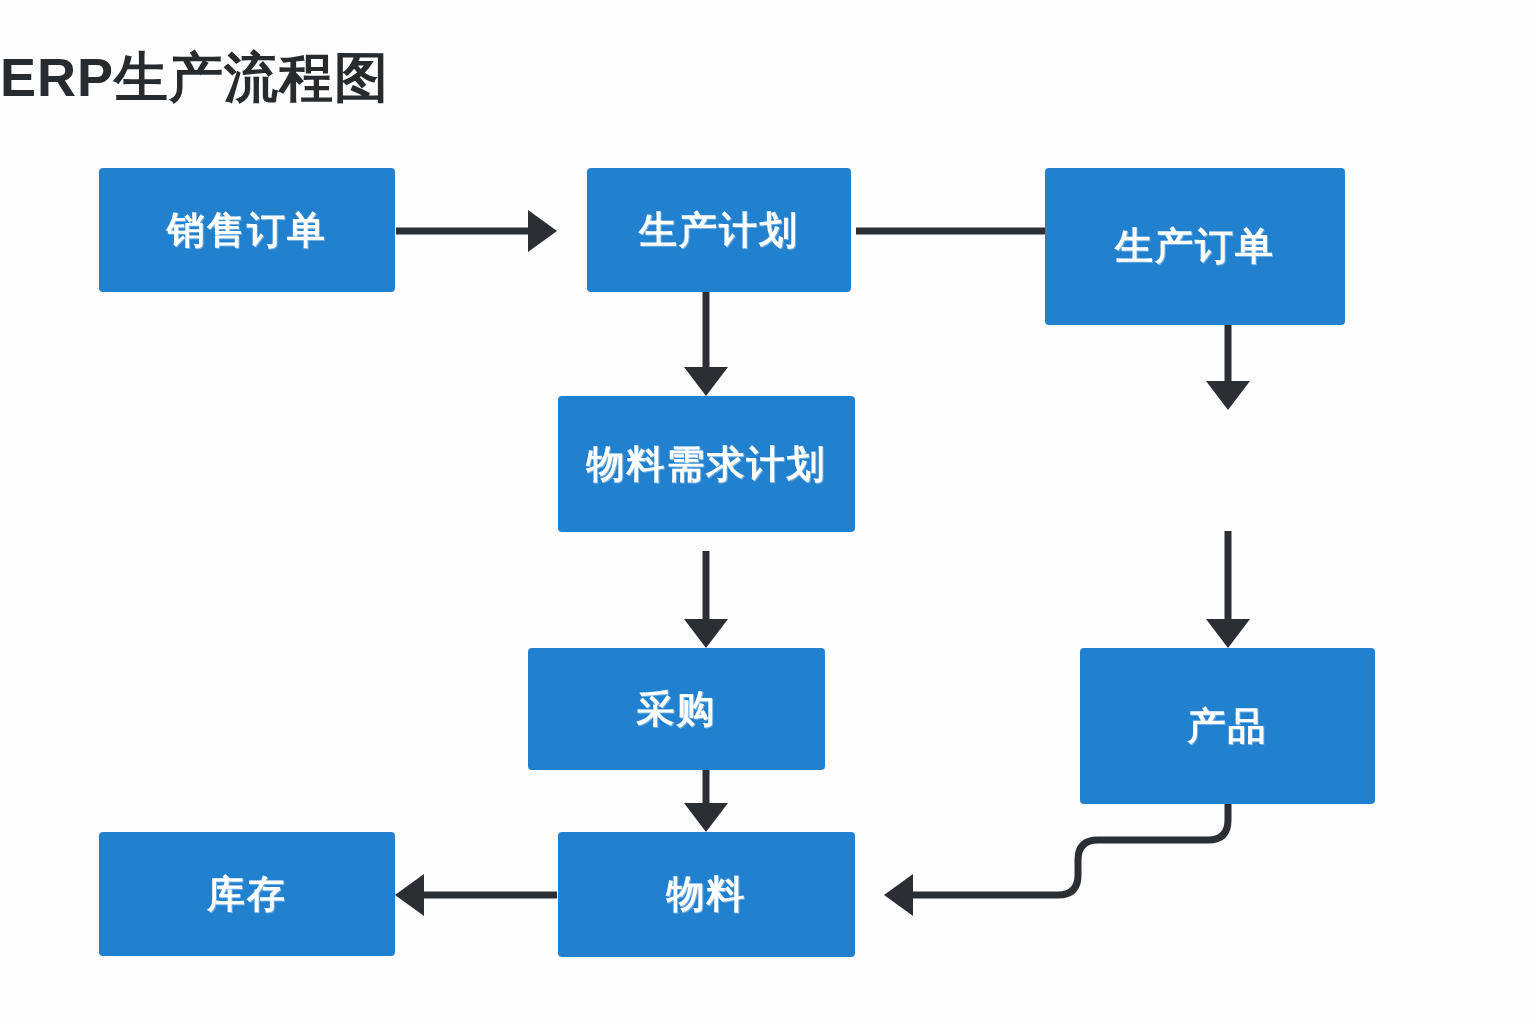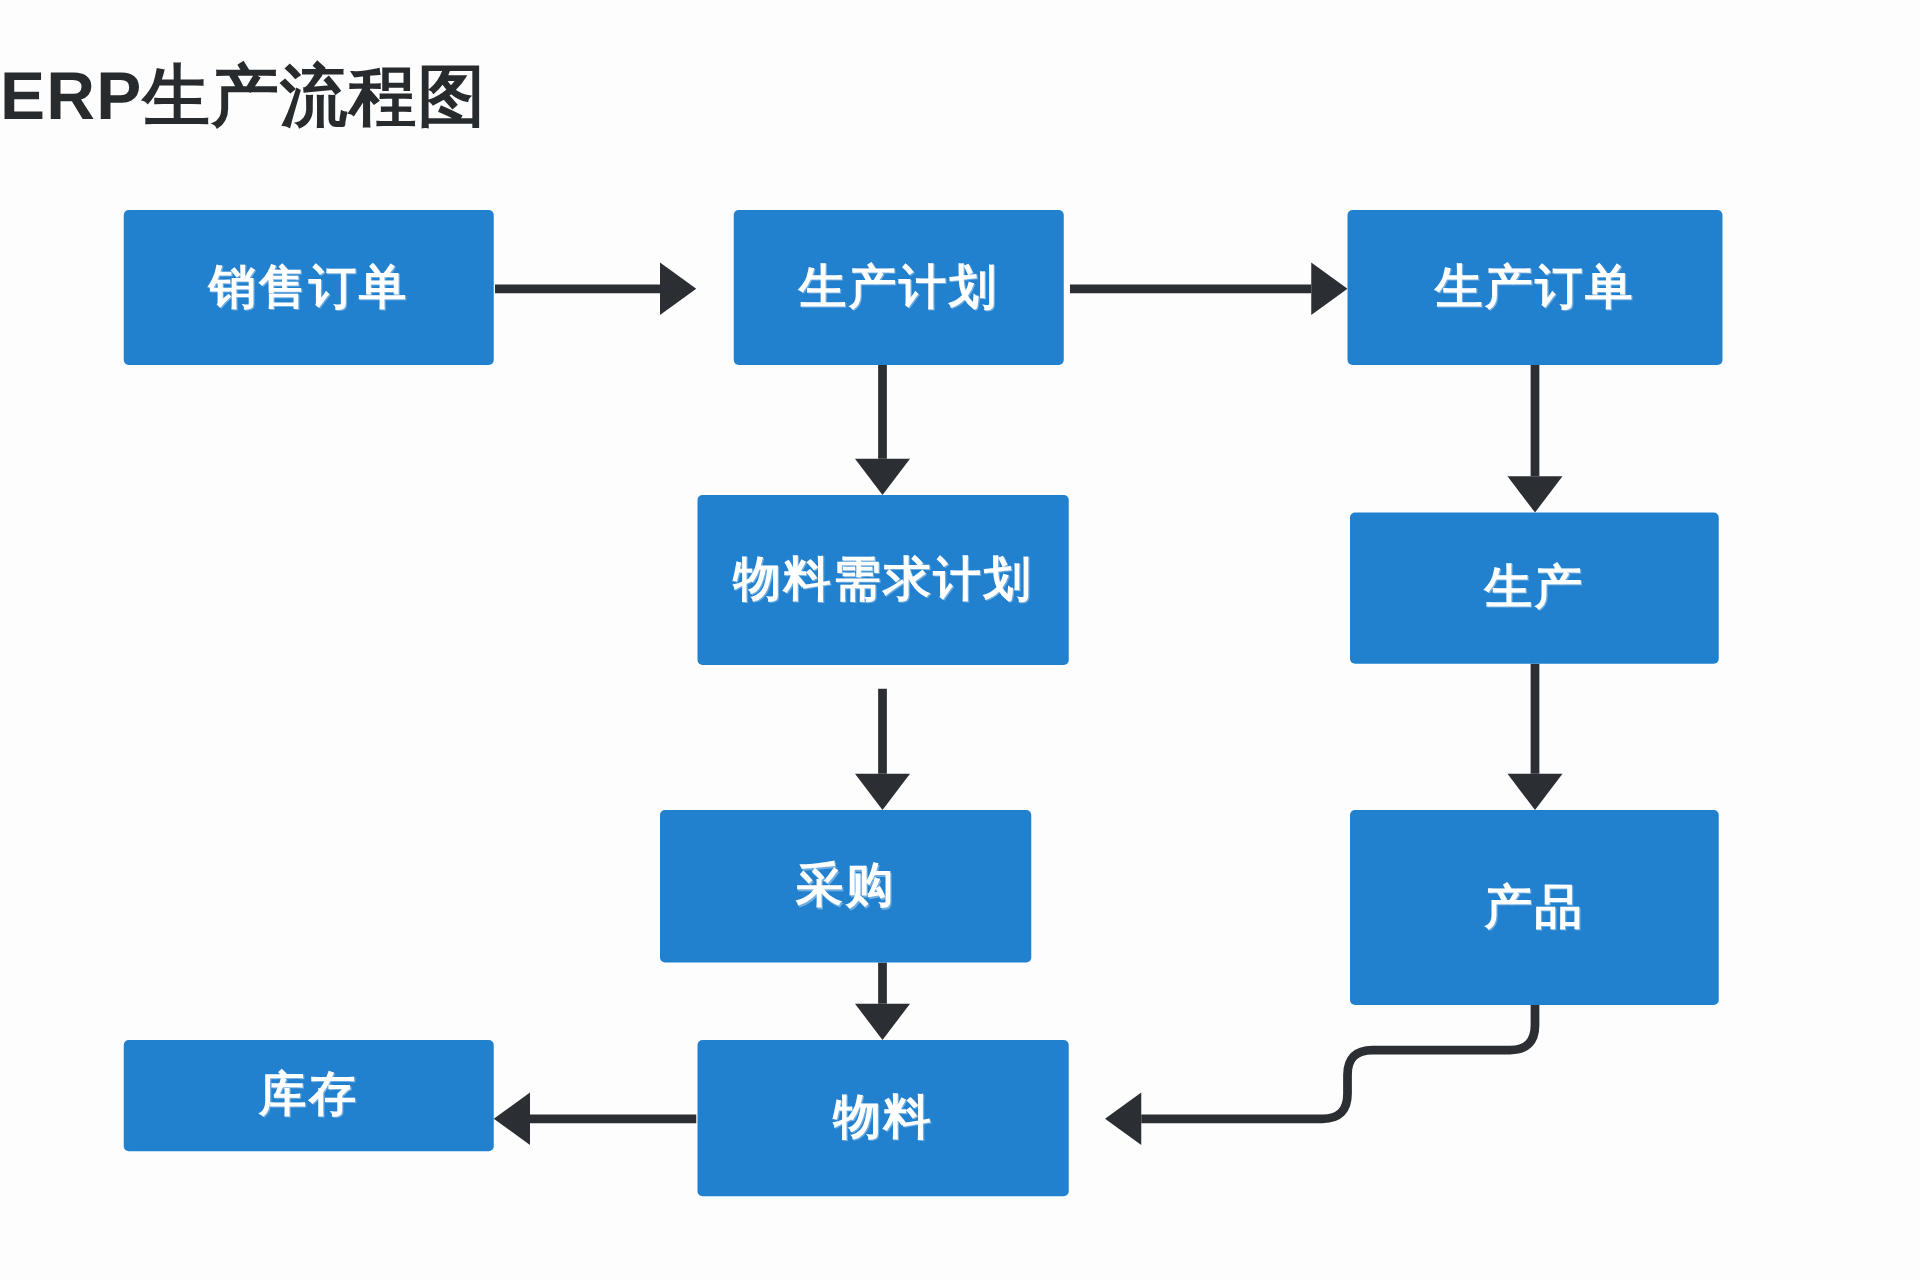--- a/index.html
+++ b/index.html
@@ -128,41 +128,38 @@
   </svg>
 
   <div class="node" style="left:99px; top:168px; width:296px; height:124px;">
     <span class="node-label">销售订单</span>
   </div>
 
   <div class="node" style="left:557px; top:168px; width:264px; height:124px;margin-left:30px;">
     <span class="node-label">生产计划</span>
   </div>
 
-  <div class="node" style="left:1078px; top:168px; width:300px; height:124px;justify-content:center;">
+  <div class="node" style="left:1045px; top:168px; width:300px; height:157px;justify-content:center;">
     <span class="node-label">生产订单</span>
   </div>
 
   <div class="node" style="left:558px; top:396px; width:297px; height:136px;">
     <span class="node-label">物料需求计划</span>
   </div>
 
-  <div class="node" style="left:1080px; top:410px; width:295px; height:121px;">
-    <span class="node-label">生产</span>
-  </div>
 
   <div class="node" style="left:528px; top:648px; width:297px; height:122px;">
     <span class="node-label">采购</span>
   </div>
 
   <div class="node" style="left:1080px; top:648px; width:295px; height:156px;">
     <span class="node-label">产品</span>
   </div>
 
-  <div class="node" style="left:99px; top:832px; width:296px; height:89px;">
+  <div class="node" style="left:99px; top:832px; width:296px; height:124px;">
     <span class="node-label">库存</span>
   </div>
 
   <div class="node" style="left:558px; top:832px; width:297px; height:125px;">
     <span class="node-label">物料</span>
   </div>
 
 </div>
 
 </body></html>

